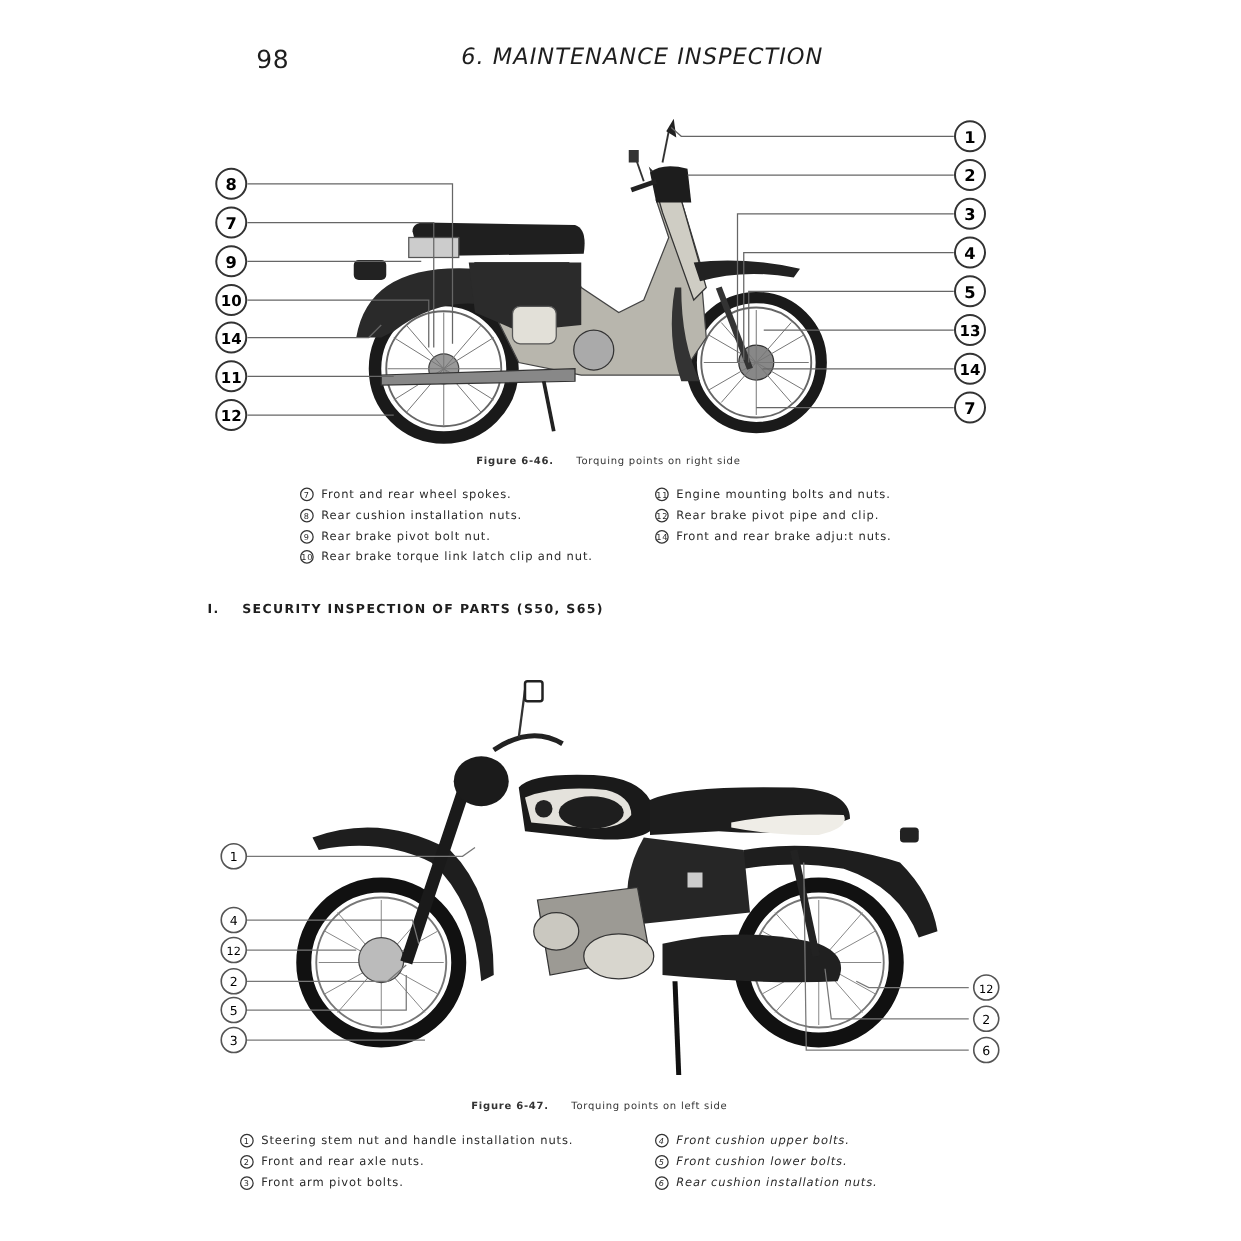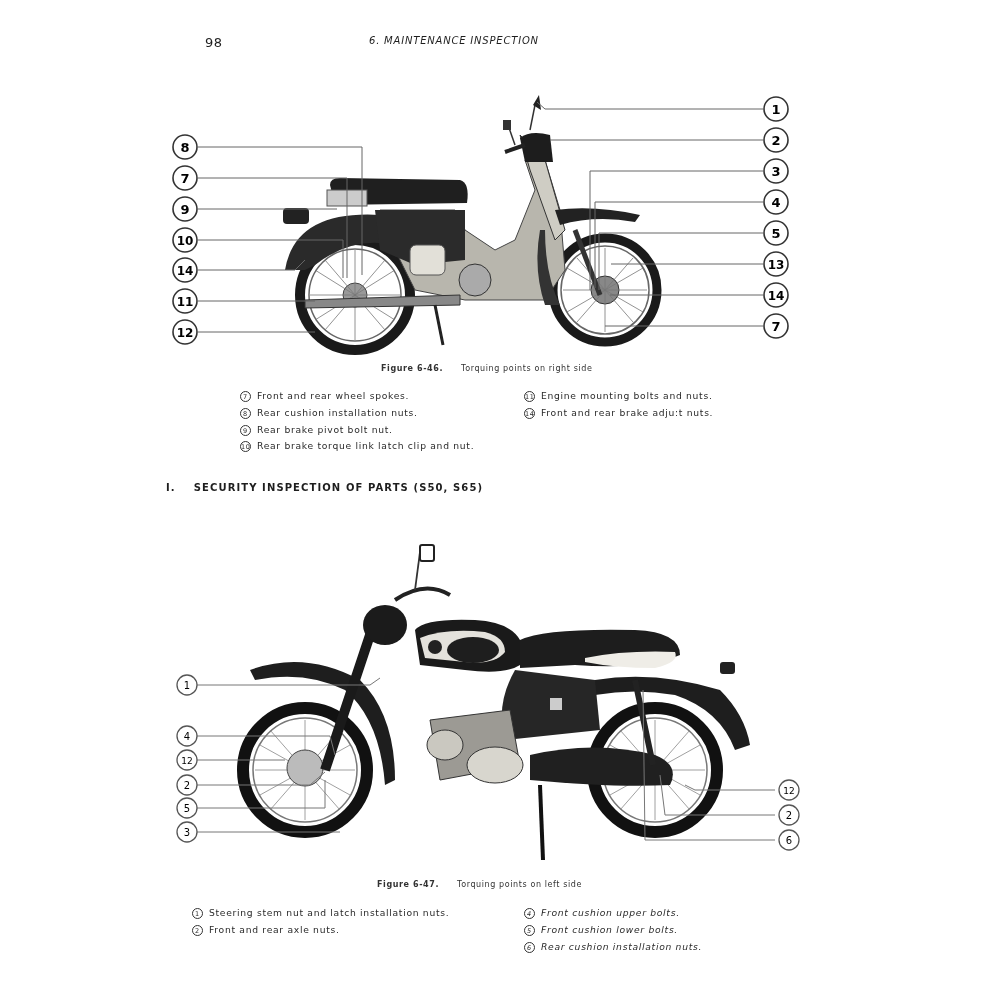--- a/index.html
+++ b/index.html
@@ -1,20 +1,20 @@
 <!DOCTYPE html>
 <html><head>
 <meta charset="utf-8">
 <style>
   html, body { margin:0; padding:0; background:#ffffff; }
   body { width:993px; height:993px; position:relative; overflow:hidden;
          font-family:"DejaVu Sans", sans-serif; color:#1e1e1e; }
   .abs { position:absolute; }
-  .page-num { left:205px; top:35px; font-size:13px; letter-spacing:0.5px; }
-  .running-head { left:369px; top:35px; font-size:10px; font-style:italic; letter-spacing:0.8px; }
+  .page-num { left:205px; top:35px; font-size:20px; letter-spacing:0.5px; }
+  .running-head { left:369px; top:35px; font-size:18px; font-style:italic; letter-spacing:0.8px; }
   .caption { font-size:8px; letter-spacing:0.6px; color:#333; }
   .caption b { font-weight:bold; margin-right:18px; }
   .legend { font-size:9.2px; letter-spacing:0.7px; color:#2a2a2a; line-height:16.8px; }
   .legend .row { white-space:nowrap; }
   .legend .num { display:inline-block; width:11px; height:11px; border:1px solid #333; border-radius:50%;
                  font-size:6.5px; line-height:11px; text-align:center; margin-right:6px; vertical-align:middle;
                  box-sizing:border-box; }
   .section-head { left:166px; top:482px; font-size:10px; font-weight:bold; letter-spacing:1.1px; }
   .section-head .sec-num { margin-right:18px; }
   svg text { font-family:"DejaVu Sans", sans-serif; }
@@ -177,20 +177,21 @@
 </div>
 
 <div class="abs legend" style="left:192px;top:388px;margin-left:48px;">
   <div class="row"><span class="num">7</span><span>Front and rear wheel spokes.</span></div>
   <div class="row"><span class="num">8</span><span>Rear cushion installation nuts.</span></div>
   <div class="row"><span class="num">9</span><span>Rear brake pivot bolt nut.</span></div>
   <div class="row"><span class="num">10</span><span>Rear brake torque link latch clip and nut.</span></div>
 </div>
 <div class="abs legend" style="left:524px;top:388px;">
   <div class="row"><span class="num">11</span><span>Engine mounting bolts and nuts.</span></div>
+  <div class="row"><span class="num">12</span><span>Rear brake pivot pipe and clip.</span></div>
   <div class="row"><span class="num">14</span><span>Front and rear brake adju:t nuts.</span></div>
 </div>
 
 <div class="abs section-head">
   <span class="sec-num">I.</span><span>SECURITY INSPECTION OF PARTS (S50, S65)</span>
 </div>
 
 <div class="abs" style="left:175px;top:540px;width:635px;height:330px;">
 <svg width="635" height="330" viewBox="0 0 635 330">
 
@@ -310,20 +311,21 @@
         </g>
   </g>
 </svg>
 </div>
 
 <div class="abs caption" style="left:377px;top:880px;">
   <b>Figure 6-47.</b><span>Torquing points on left side</span>
 </div>
 
 <div class="abs legend" style="left:192px;top:905px;">
-  <div class="row"><span class="num">1</span><span>Steering stem nut and latch installation nuts.</span></div>
+  <div class="row"><span class="num">1</span><span>Steering stem nut and handle installation nuts.</span></div>
   <div class="row"><span class="num">2</span><span>Front and rear axle nuts.</span></div>
+  <div class="row"><span class="num">3</span><span>Front arm pivot bolts.</span></div>
 </div>
 <div class="abs legend" style="left:524px;top:905px;font-style:italic;">
   <div class="row"><span class="num">4</span><span>Front cushion upper bolts.</span></div>
   <div class="row"><span class="num">5</span><span>Front cushion lower bolts.</span></div>
   <div class="row"><span class="num">6</span><span>Rear cushion installation nuts.</span></div>
 </div>
 
 </body></html>

